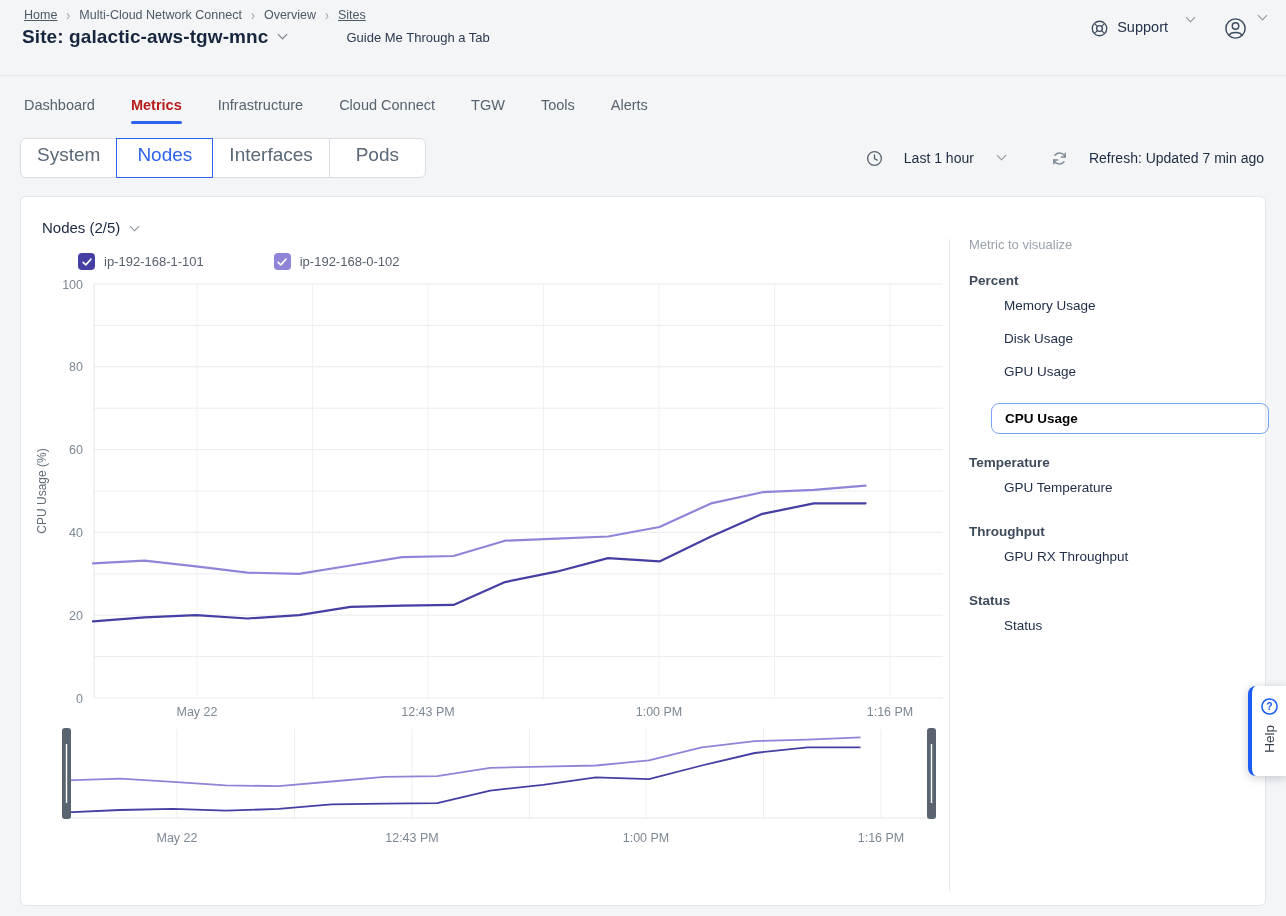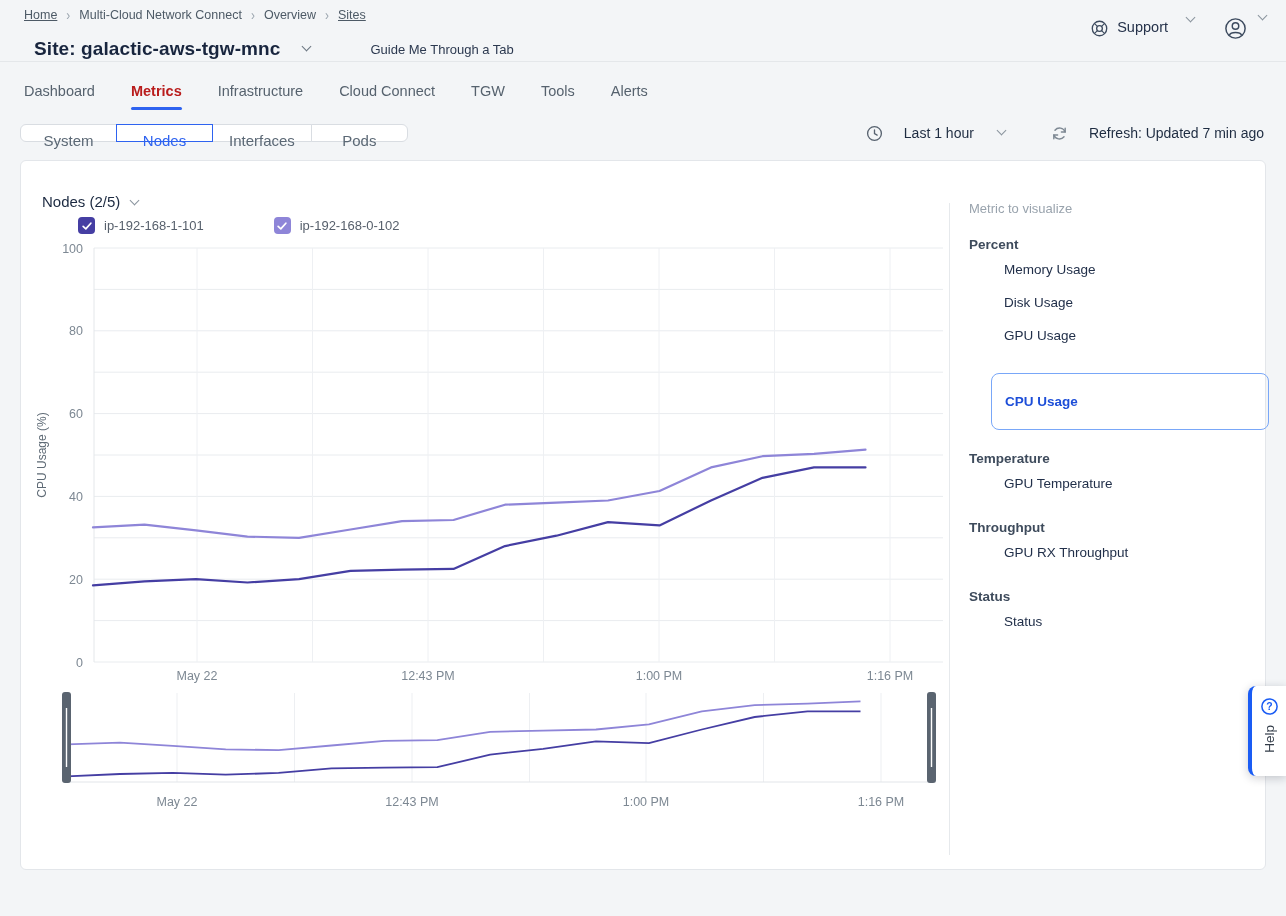--- a/index.html
+++ b/index.html
@@ -3,64 +3,64 @@
 <meta charset="utf-8">
 <style>
   * { box-sizing: border-box; }
   html,body { margin:0; padding:0; }
   body {
     width:1286px; height:916px; position:relative; overflow:hidden;
     background:#f3f5f7; color:#1d2b42;
     font-family:"Liberation Sans", sans-serif;
   }
   
-  .topbar { height:62px; border-bottom:1px solid #e4e7ea; position:relative; }
+  .topbar { height:76px; border-bottom:1px solid #e4e7ea; position:relative; }
   .breadcrumb { position:absolute; left:24px; top:8px; font-size:12.5px; color:#4d5a66; display:flex; align-items:center; gap:9px; }
   .crumb { cursor:default; }
   .crumb.link { text-decoration:underline; cursor:pointer; }
   .crumb-sep { color:#9aa4ae; font-size:12px; transform:scaleY(1.2); }
   .title-row { position:absolute; left:22px; top:26px; display:flex; align-items:center; }
-  .page-title { font-size:19px; font-weight:600; color:#18253e; margin:12px; letter-spacing:.1px; }
+  .page-title { font-size:19px; font-weight:600; color:#18253e; margin:0; letter-spacing:.1px; }
   .chev { display:inline-block; width:7px; height:7px; border-right:1.6px solid #6b7682; border-bottom:1.6px solid #6b7682; transform:rotate(45deg); margin-left:11px; margin-top:-5px; flex:none; }
   .guide-btn { margin-left:60px; font-size:13px; color:#2c3950; background:none; border:none; font-family:inherit; cursor:pointer; padding:0; }
   .top-right { position:absolute; right:20px; top:17px; display:flex; align-items:center; gap:30px; }
   .menu-group { display:flex; align-items:flex-start; gap:8px; font-size:14.5px; font-weight:500; color:#25324a; cursor:pointer; }
   .menu-group svg { display:block; }
   
   .tabs { display:flex; gap:36px; padding:21px 0 0 24px; font-size:14.5px; color:#56626e; }
   .tab { padding-bottom:11px; position:relative; cursor:pointer; }
   .tab.active { color:#b91c1c; font-weight:700; }
   .tab.active::after { content:""; position:absolute; left:0; right:0; bottom:0; height:3px; border-radius:2px; background:#2e63f0; }
   
   .toolbar { display:flex; justify-content:space-between; align-items:center; margin:14px 22px 0 20px; }
   .subtabs { display:flex; }
-  .subtab { min-width:97px; height:18px; line-height:32px; text-align:center; background:#fff; border:1px solid #d9dde2; margin-left:-1px; font-size:15px; color:#5b6875; cursor:pointer; padding:0 16px; }
+  .subtab { min-width:97px; height:40px; line-height:32px; text-align:center; background:#fff; border:1px solid #d9dde2; margin-left:-1px; font-size:19px; color:#5b6875; cursor:pointer; padding:0 16px; }
   .subtab:first-child { border-radius:6px 0 0 6px; margin-left:0; }
   .subtab:last-child { border-radius:0 6px 6px 0; }
   .subtab.active { color:#2e63f0; border-color:#2e63f0; position:relative; z-index:2; font-weight:500; }
   .toolbar-right { display:flex; align-items:center; gap:46px; font-size:14px; font-weight:500; color:#1e2c41; }
   .tool-item { display:flex; align-items:center; gap:21px; cursor:pointer; }
   .tool-item .chev { margin-left:3px; border-color:#8a949e; }
   
   .card { position:relative; margin:18px 20px 0; height:710px; background:#fff; border:1px solid #e3e6ea; border-radius:6px; }
-  .card-head { position:absolute; left:21px; top:32px; font-size:15px; color:#1b2940; display:flex; align-items:center; cursor:pointer; }
+  .card-head { position:absolute; left:21px; top:22px; font-size:15px; color:#1b2940; display:flex; align-items:center; cursor:pointer; }
   .card-head .chev { border-color:#8a949e; margin-top:-2px; }
   .legend { position:absolute; left:25px; top:56px; display:flex; gap:38px; }
   .legend-item { display:flex; align-items:center; gap:9px; font-size:13px; color:#57606c; cursor:pointer;padding-left:32px; }
   .checkbox { width:17px; height:17px; border-radius:4px; display:flex; align-items:center; justify-content:center; flex:none; }
   #main-chart { position:absolute; left:10px; top:76px; }
   #brush-chart { position:absolute; left:10px; top:528px; }
   .divider-v { position:absolute; left:928px; top:42px; bottom:14px; width:1px; background:#e6e9ec; }
   
   .metrics { position:absolute; left:948px; top:40px; width:300px; font-size:13.5px; }
   .metric-title { font-size:13px; color:#99a3ad; }
   .metric-group { margin-top:21px; }
   .group-name { font-weight:700; color:#3e4b5c; font-size:13.5px; }
   .metric-item { margin-left:22px; padding:8px 13px; color:#22304a; cursor:pointer; margin-top:2px; }
-  .metric-item.selected { border:1px solid #79a7f8; border-radius:8px; font-weight:700; color:#1d4ed8; padding:20px 13px; margin-top:22px; margin-bottom:2px; }
+  .metric-item.selected { border:1px solid #79a7f8; border-radius:8px; font-weight:700; color:#000000; padding:7px 13px; margin-top:16px; margin-bottom:2px; }
   
   .help-tab { position:absolute; right:0; top:686px; width:38px; height:90px; background:#fff; border-left:4px solid #1a5cf4; border-radius:8px 0 0 8px; box-shadow:0 2px 10px rgba(16,24,40,.22); display:flex; flex-direction:column; align-items:center; padding-top:11px; cursor:pointer; z-index:5; }
   .help-label { writing-mode:vertical-rl; transform:rotate(180deg); font-size:13.5px; color:#333c48; margin-top:9px; }
 </style>
 </head>
 <body>
 
 <header class="topbar">
   <nav class="breadcrumb">
       <span class="crumb link">Home</span>

